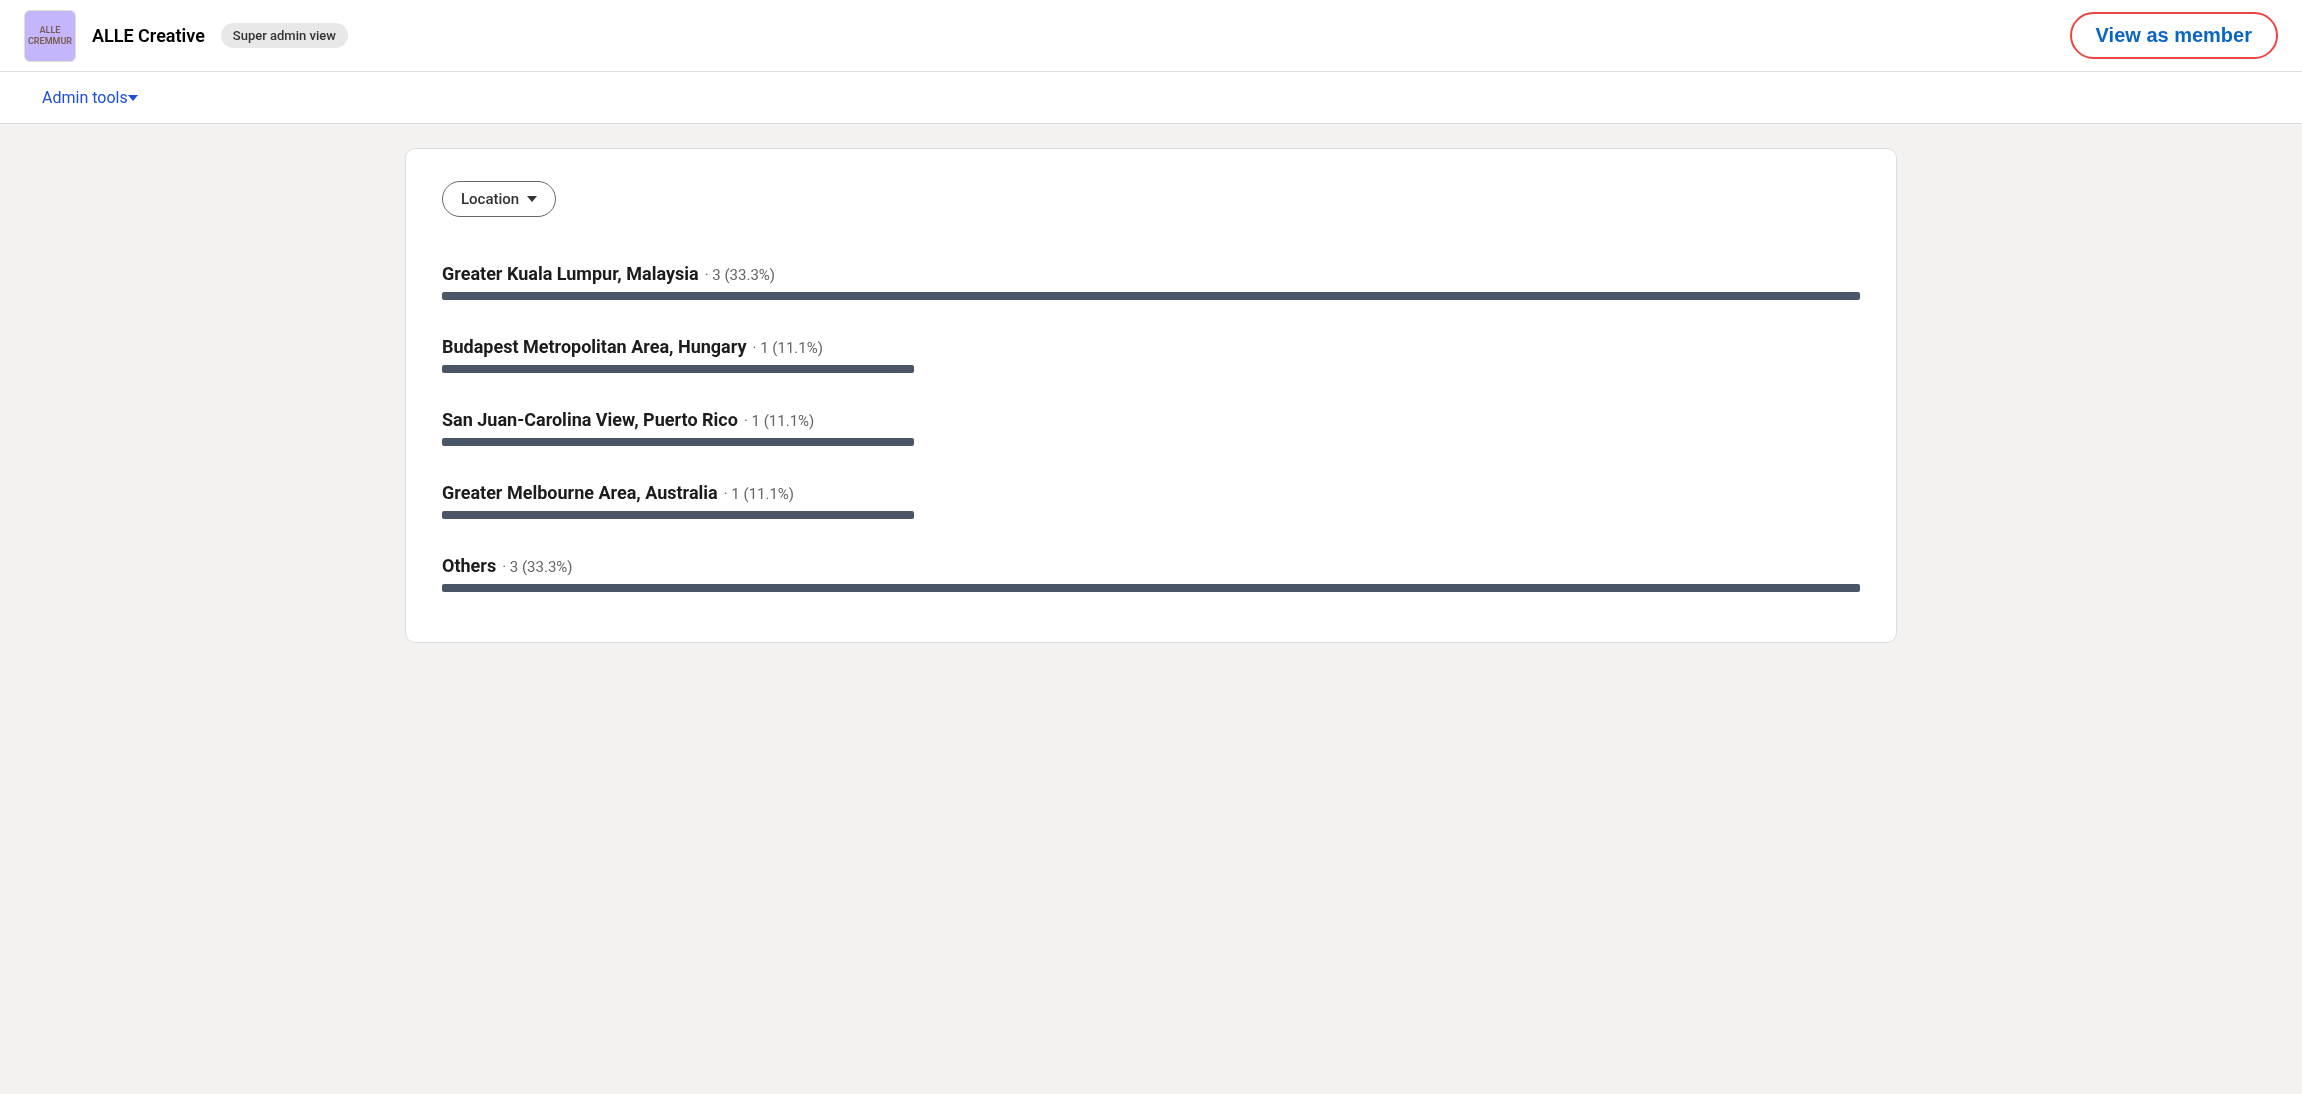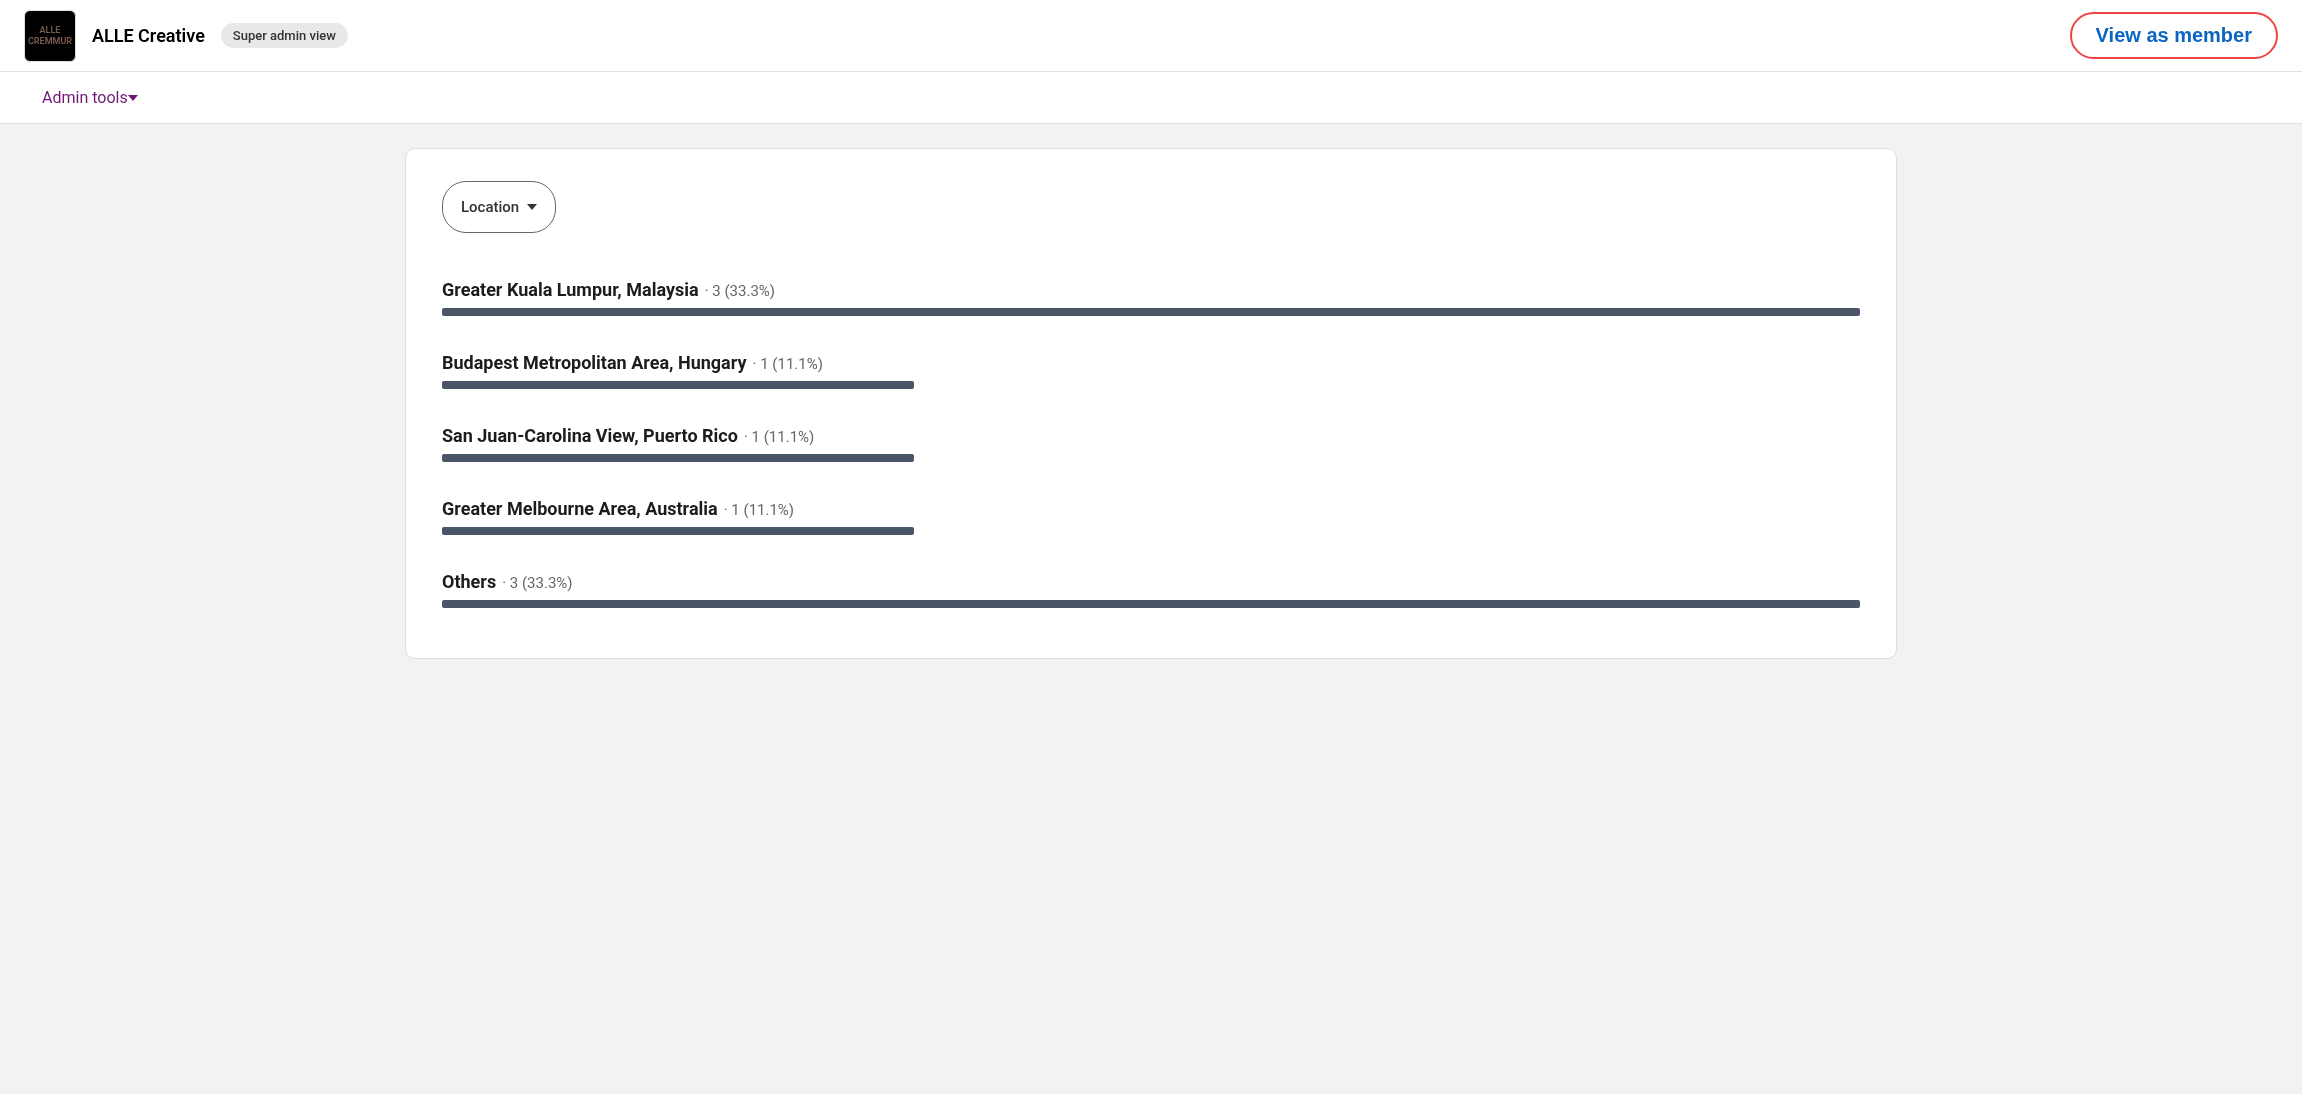--- a/index.html
+++ b/index.html
@@ -33,21 +33,21 @@
     }
 
     .logo-box {
       width: 52px;
       height: 52px;
       border: 1px solid #ddd;
       border-radius: 6px;
       display: flex;
       align-items: center;
       justify-content: center;
-      background: #000000;
+      background: #c4b5fd;
       overflow: hidden;
     }
 
     .logo-initials {
       font-size: 9px;
       font-weight: 600;
       color: #7a5c4f;
       text-align: center;
       line-height: 1.2;
     }
@@ -111,21 +111,21 @@
     }
 
     .nav-right {
       display: flex;
       align-items: center;
     }
 
     .admin-tools {
       padding: 16px 18px;
       font-size: 16px;
-      color: #701a75;
+      color: #1d4ed8;
       cursor: pointer;
       display: flex;
       align-items: center;
       gap: 0;
     }
 
     
     .chevron-down {
       display: inline-block;
       width: 0;
@@ -175,21 +175,21 @@
       flex-shrink: 0;
     }
 
     
     .location-dropdown {
       display: inline-flex;
       align-items: center;
       gap: 8px;
       border: 1.5px solid #666;
       border-radius: 24px;
-      padding: 16px 18px;
+      padding: 8px 18px;
       font-size: 15px;
       font-weight: 500;
       color: #333;
       cursor: pointer;
       margin-bottom: 28px;
     }
 
     
     .demo-list {
       display: flex;

